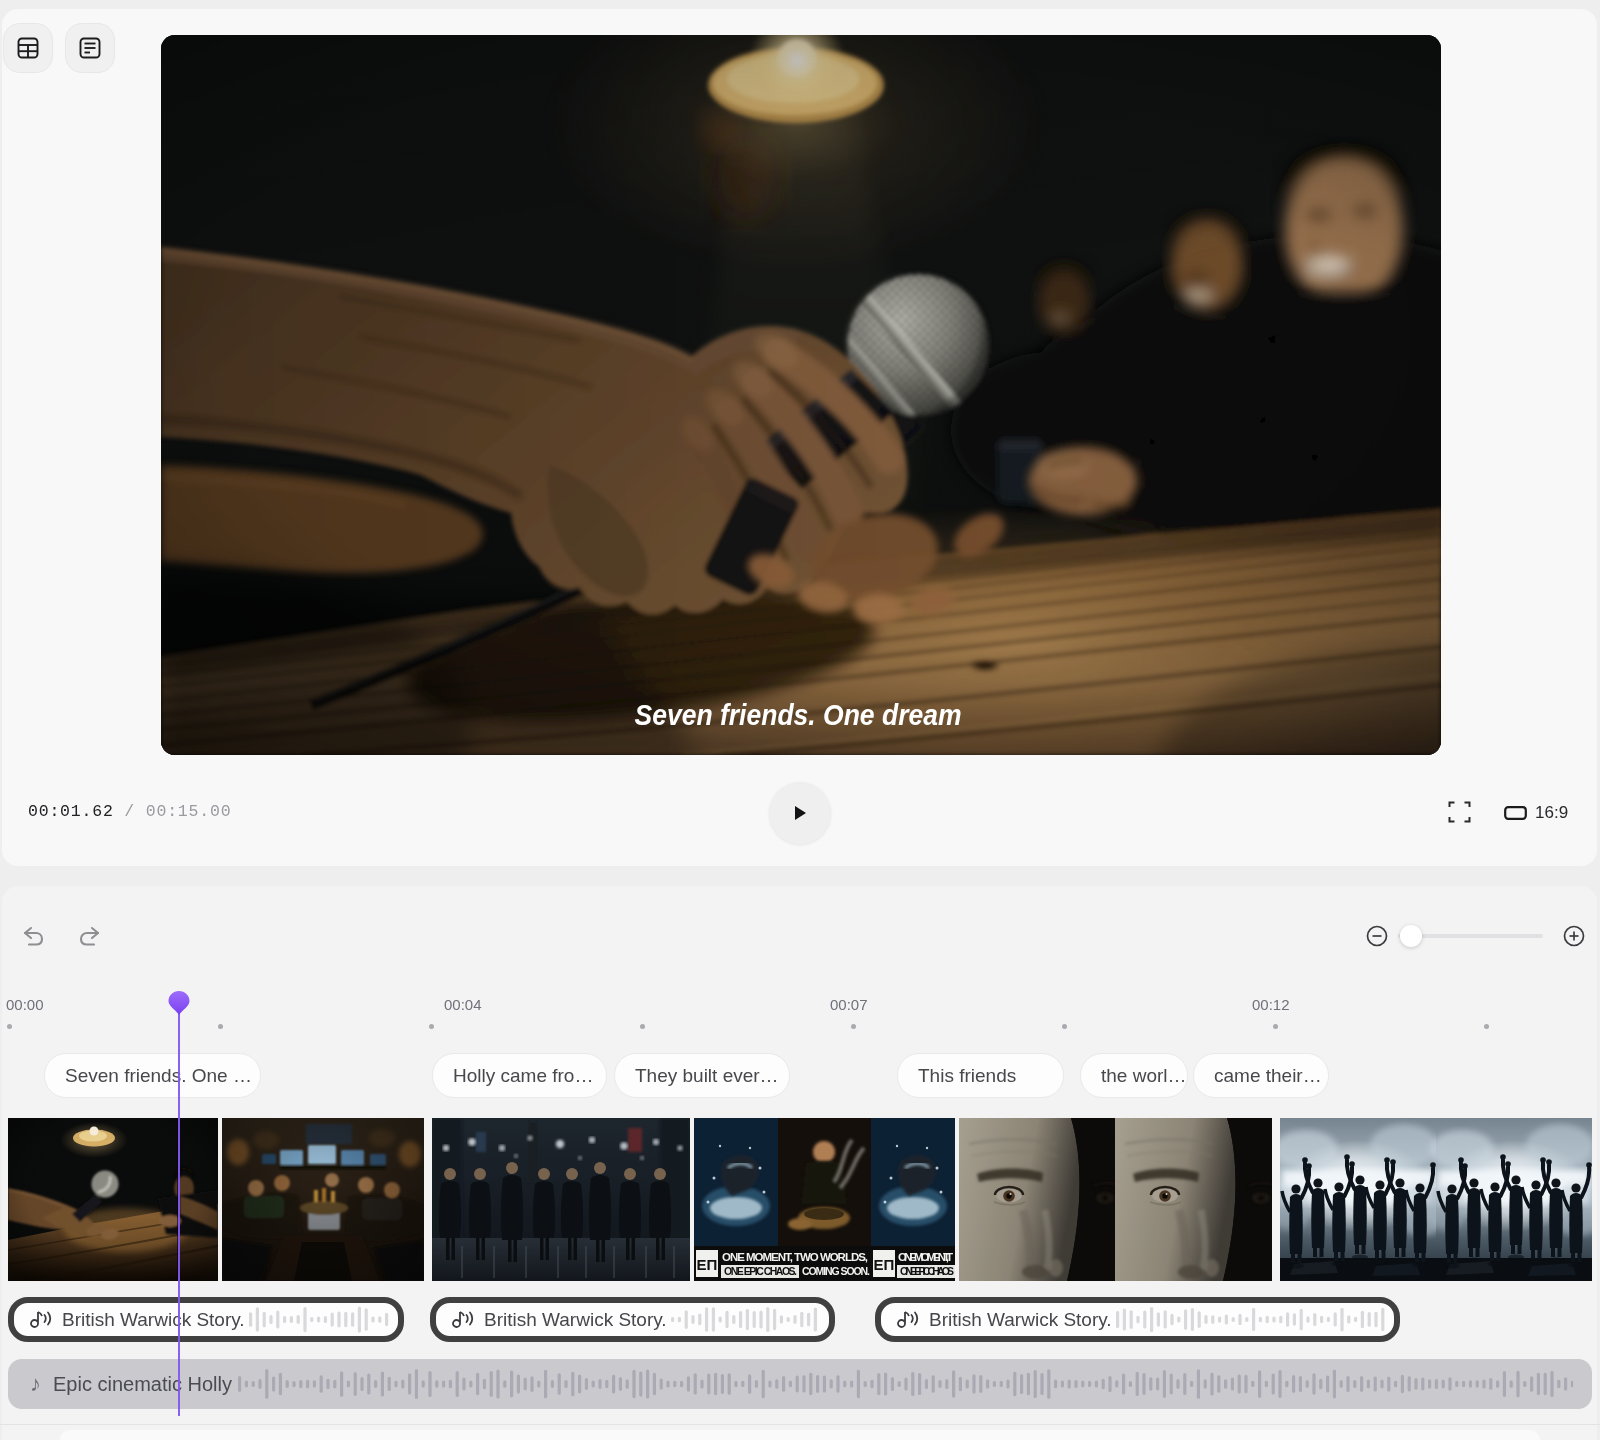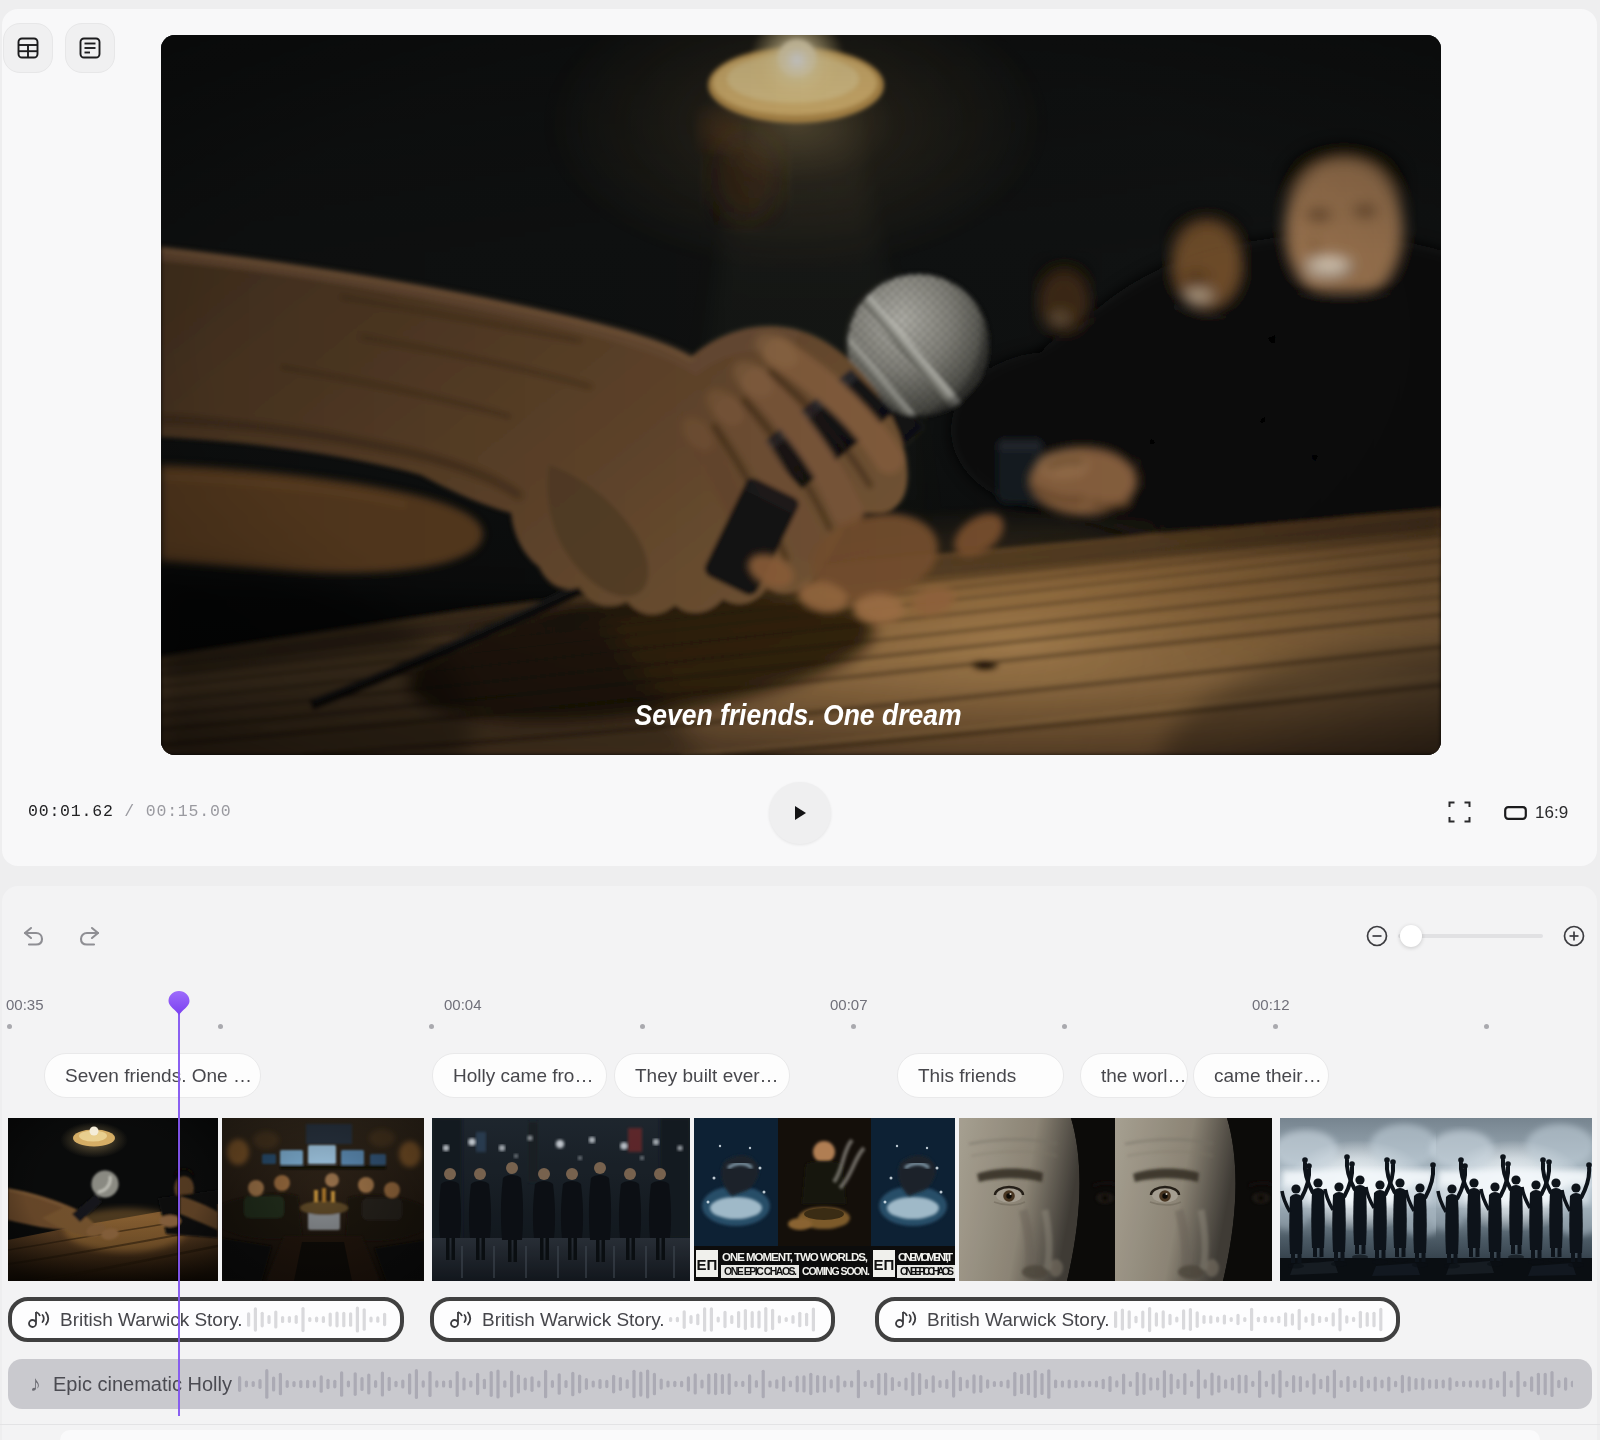--- a/index.html
+++ b/index.html
@@ -2,21 +2,21 @@
 <html><head><meta charset="utf-8"><style>
 * { margin:0; padding:0; box-sizing:border-box; }
 html,body { width:1600px; height:1440px; background:#eeeeef; font-family:"Liberation Sans",sans-serif; overflow:hidden; position:relative; }
 .abs { position:absolute; }
 #toppanel { left:2px; top:9px; width:1595px; height:857px; background:#f8f8f9; border-radius:16px; }
 #timepanel { left:2px; top:886px; width:1595px; height:554px; background:#f3f3f4; border-radius:16px 16px 0 0; }
 .iconbtn { position:absolute; width:50px; height:50px; border-radius:17px; background:#f0f0f1; border:1px solid #e7e7e8; display:flex; align-items:center; justify-content:center; }
 #video { position:absolute; left:161px; top:35px; width:1280px; height:720px; border-radius:14px; overflow:hidden; background:#0a0c0d; }
 .pill { position:absolute; height:45px; background:#fdfdfd; border:1px solid #e9e9ea; border-radius:22px; display:flex; align-items:center; font-size:19px; color:#47474c; padding-left:20px; white-space:nowrap; overflow:hidden; }
 .thumb { position:absolute; top:1118px; height:163px; border-radius:0; overflow:hidden; background:#111; }
-.apill { position:absolute; top:1297px; height:45px; background:#fdfdfe; border:4px solid #404040; border-radius:20px; display:flex; align-items:center; font-size:19px; color:#46464b; overflow:hidden; }
+.apill { position:absolute; top:1297px; height:45px; background:#fdfdfe; border:6px solid #404040; border-radius:20px; display:flex; align-items:center; font-size:19px; color:#46464b; overflow:hidden; }
 .rlabel { position:absolute; top:996px; font-size:15px; color:#70707a; }
 .dot { position:absolute; top:1024px; width:5px; height:5px; border-radius:50%; background:#a9a9ae; }
 </style></head>
 <body>
 <div class="abs" id="toppanel"></div>
 <div class="abs" id="timepanel"></div>
 
 <div class="iconbtn" style="left:3px; top:23px;">
  <svg width="22" height="22" viewBox="0 0 22 22" fill="none" stroke="#1c1c1e" stroke-width="1.9">
   <rect x="1.5" y="1.5" width="19" height="19" rx="3.5"></rect>
@@ -330,21 +330,21 @@
 <div class="abs" style="left:1398px; top:934px; width:145px; height:4px; border-radius:2px; background:#e1e1e3;"></div>
 <div class="abs" style="left:1400px; top:925px; width:22px; height:22px; border-radius:50%; background:#ffffff; box-shadow:0 1px 4px rgba(0,0,0,0.18);"></div>
 <div class="abs" style="left:1563px; top:925px;">
  <svg width="22" height="22" viewBox="0 0 22 22" fill="none" stroke="#3c3c40" stroke-width="1.7">
       <circle cx="11" cy="11" r="9.5"></circle>
       <line x1="6.5" y1="11" x2="15.5" y2="11"></line>
       <line x1="11" y1="6.5" x2="11" y2="15.5"></line>
     </svg>
 </div>
 
-<div class="rlabel" style="left:6px;">00:35</div>
+<div class="rlabel" style="left:6px;">00:00</div>
 <div class="rlabel" style="left:408px;margin-left:36px;">00:04</div>
 <div class="rlabel" style="left:830px;">00:07</div>
 <div class="rlabel" style="left:1252px;">00:12</div>
 <div class="dot" style="left:7px;"></div>
 <div class="dot" style="left:218px;"></div>
 <div class="dot" style="left:429px;"></div>
 <div class="dot" style="left:640px;"></div>
 <div class="dot" style="left:851px;"></div>
 <div class="dot" style="left:1062px;"></div>
 <div class="dot" style="left:1273px;"></div>

